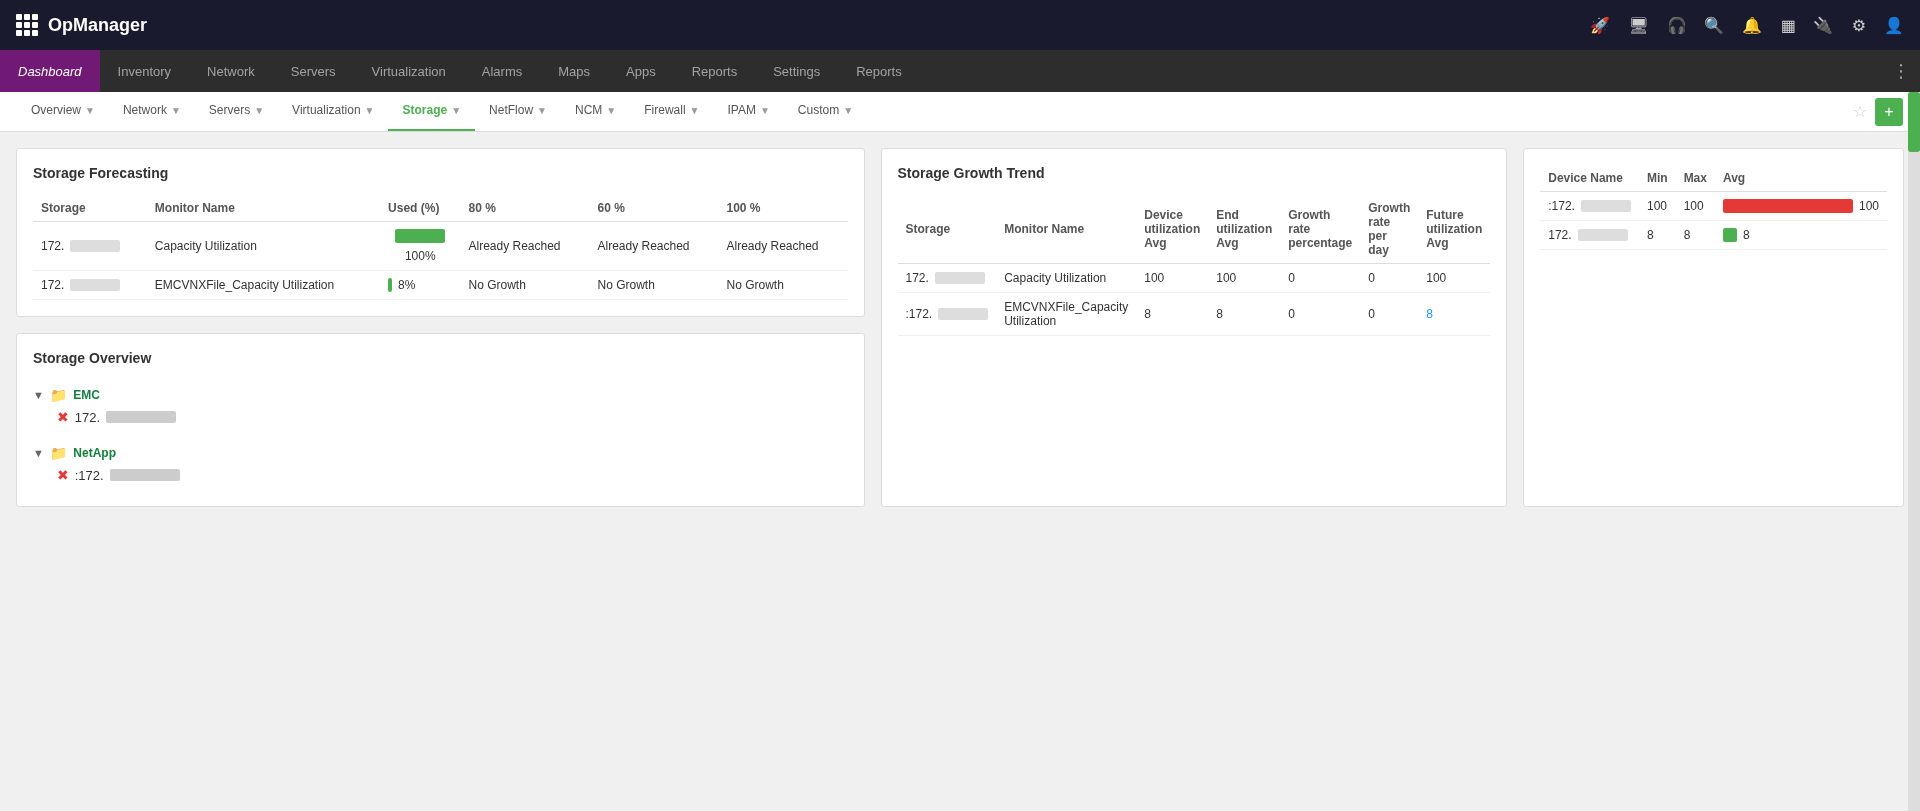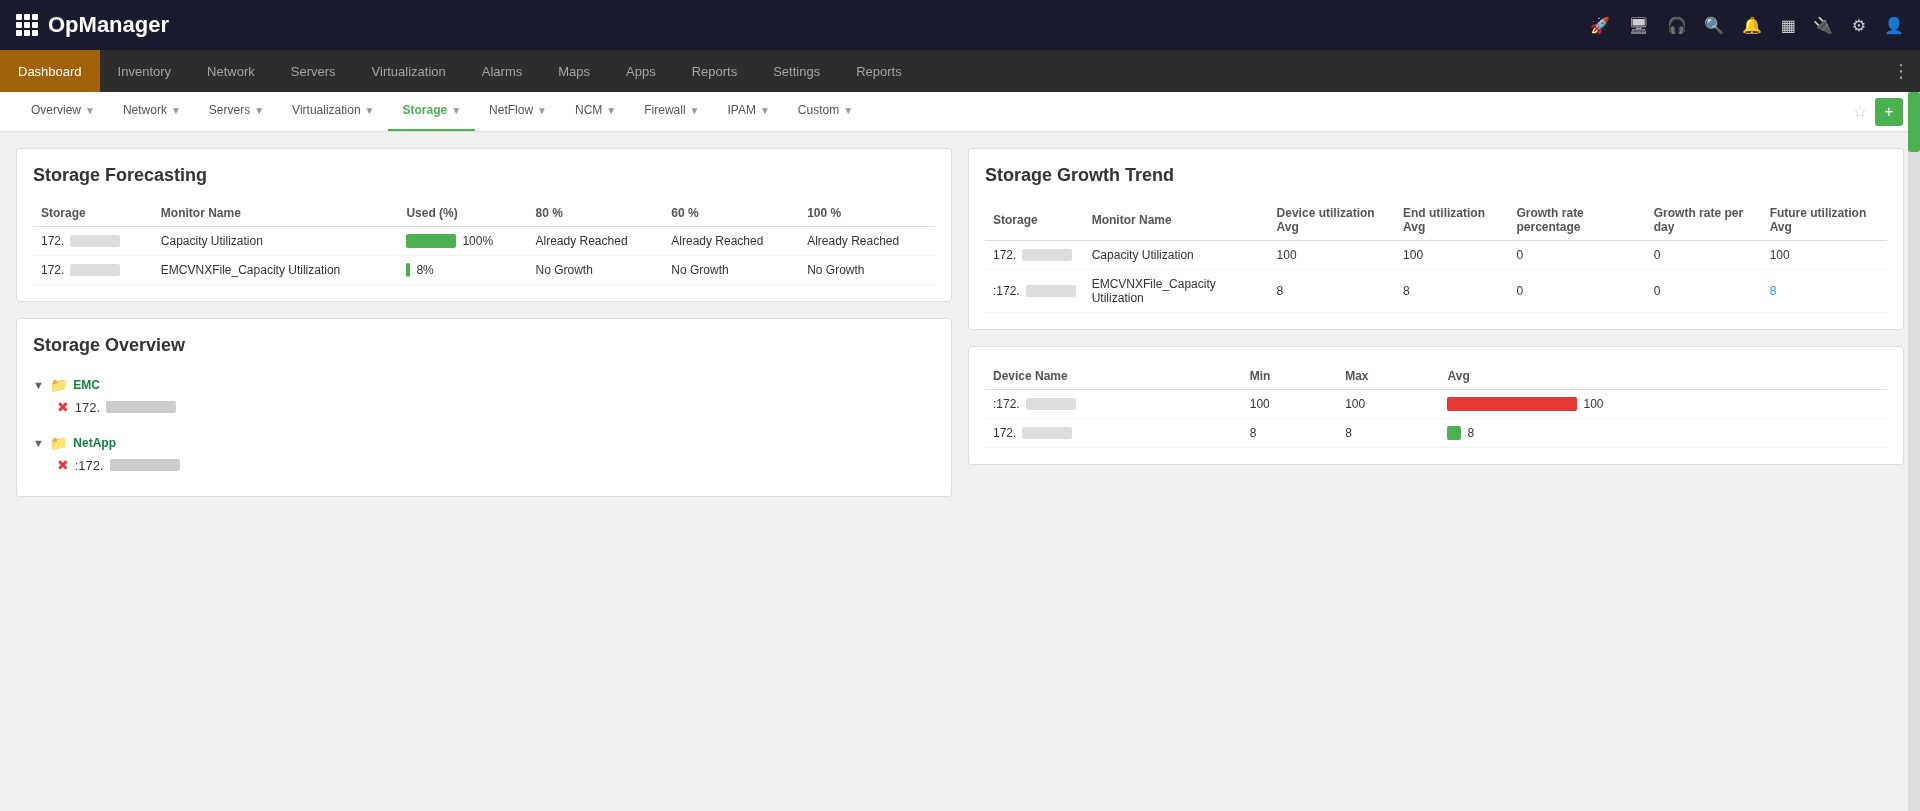--- a/index.html
+++ b/index.html
@@ -25,21 +25,21 @@
       grid-template-columns: repeat(3,6px);
       grid-template-rows: repeat(3,6px);
       gap: 2px;
     }
     .logo-grid span {
       background: white;
       width: 6px;
       height: 6px;
       border-radius: 1px;
     }
-    .logo-text { color: white; font-size: 22px; font-weight: bold; }
+    .logo-text { color: white; font-size: 18px; font-weight: bold; }
     .header-icons {
       display: flex;
       align-items: center;
       gap: 18px;
       color: #aaa;
     }
     .header-icons span { cursor: pointer; font-size: 16px; color: #ccc; }
 
     
     .main-nav {
@@ -52,21 +52,21 @@
     .main-nav .nav-item {
       color: #a3a3a3;
       padding: 0 18px;
       height: 42px;
       display: flex;
       align-items: center;
       cursor: pointer;
       font-size: 13px;
       white-space: nowrap;
     }
-    .main-nav .nav-item.active { background: #a16207; color: white; }
+    .main-nav .nav-item.active { background: #701a75; color: white; font-style: italic; }
     .main-nav .nav-dots { margin-left: auto; padding-right: 10px; color: #aaa; font-size: 18px; cursor: pointer; }
 
     
     .sub-nav {
       background: white;
       display: flex;
       align-items: center;
       height: 40px;
       border-bottom: 1px solid #ddd;
       padding: 0 17px;
@@ -101,31 +101,31 @@
     }
 
     
     .main-content {
       display: flex;
       gap: 16px;
       padding: 16px;
       background: #f0f0f0;
     }
     .left-col { flex: 1; display: flex; flex-direction: column; gap: 16px; }
-    .right-col { flex: 1; display: flex; flex-direction: column; gap: 16px; }
+    .right-col { flex: 1; display: flex; flex-direction: row; gap: 16px; }
 
     
     .panel {
       background: white;
       border: 1px solid #ddd;
       border-radius: 3px;
       padding: 16px;
     }
     .panel-title {
-      font-size: 18px;
+      font-size: 14px;
       font-weight: bold;
       color: #333;
       margin-bottom: 14px;
     }
 
     
     table { width: 100%; border-collapse: collapse; }
     th {
       text-align: left;
       font-size: 12px;
@@ -322,21 +322,21 @@
         <tbody>
           <tr>
             <td>
               <div class="device-cell">
                 <span>172.</span>
                 <span class="device-bar"></span>
               </div>
             </td>
             <td>Capacity Utilization</td>
             <td>
-              <div style="display:flex;align-items:center;gap:6px;">
+              <div style="display:flex;align-items:center;gap:6px;flex-direction:column;">
                 <div class="progress-bar green-bar" style="width:50px;"></div>
                 <span>100%</span>
               </div>
             </td>
             <td>Already Reached</td>
             <td>Already Reached</td>
             <td>Already Reached</td>
           </tr>
           <tr>
             <td>

